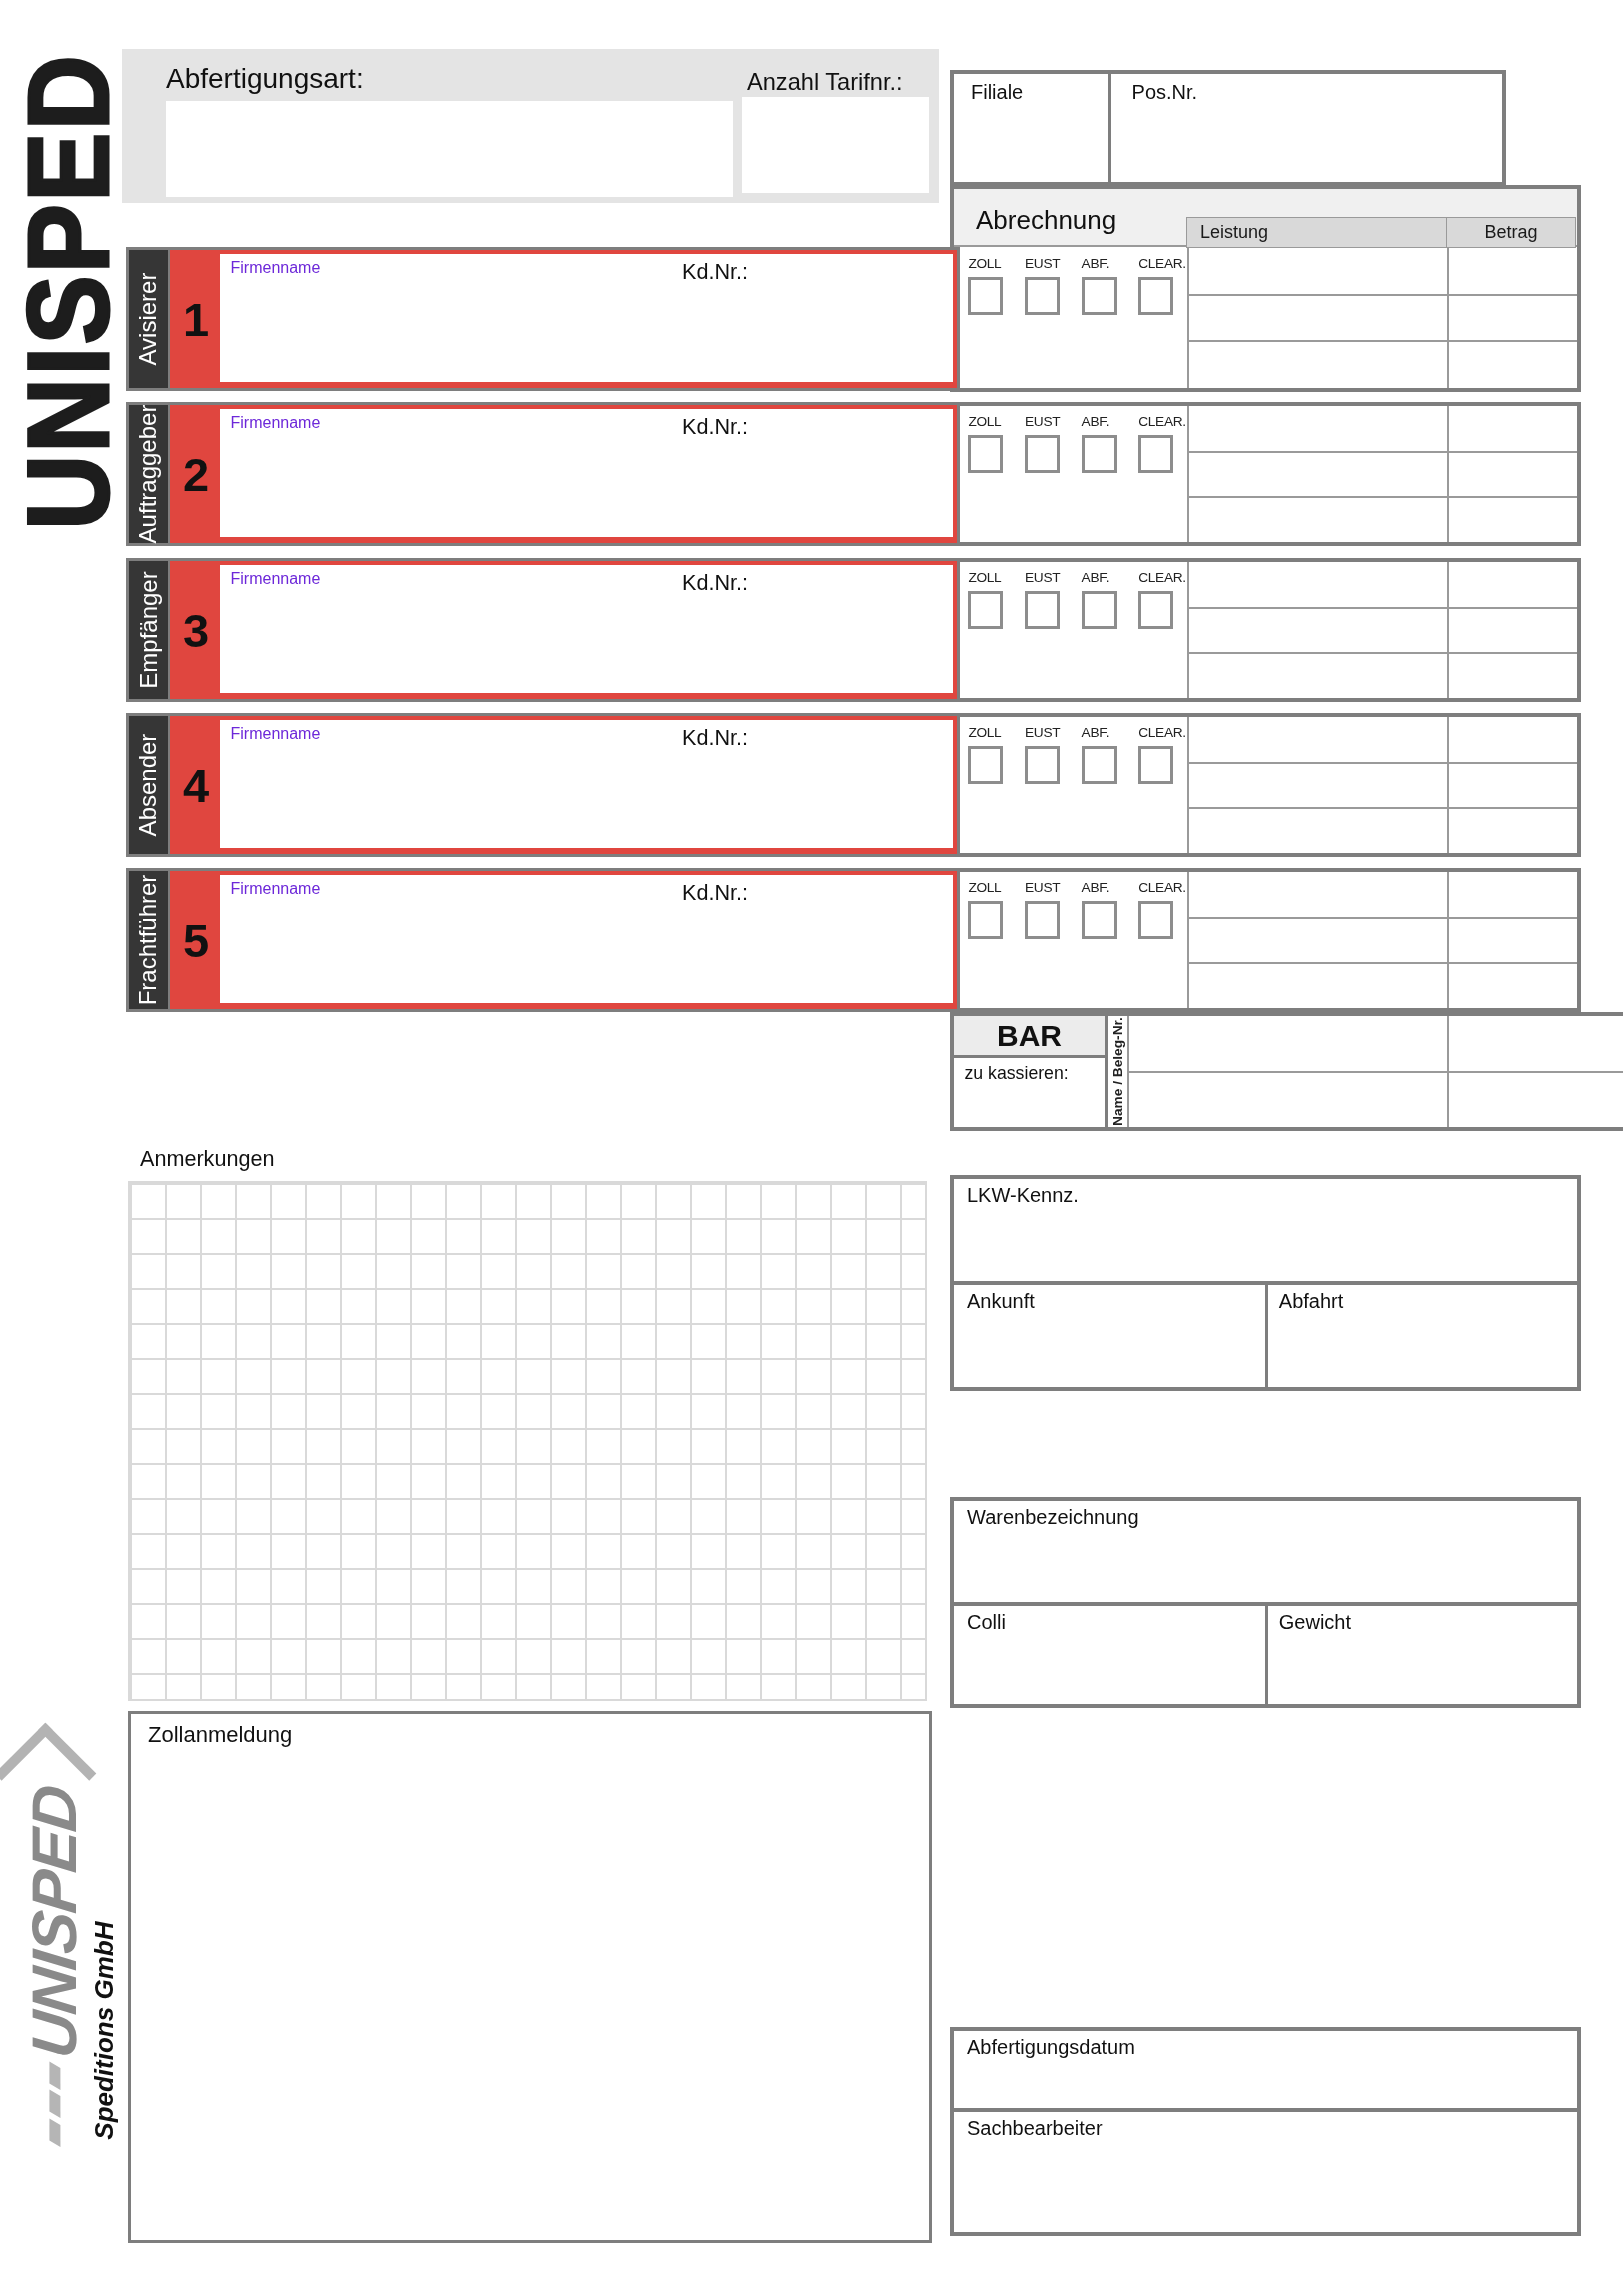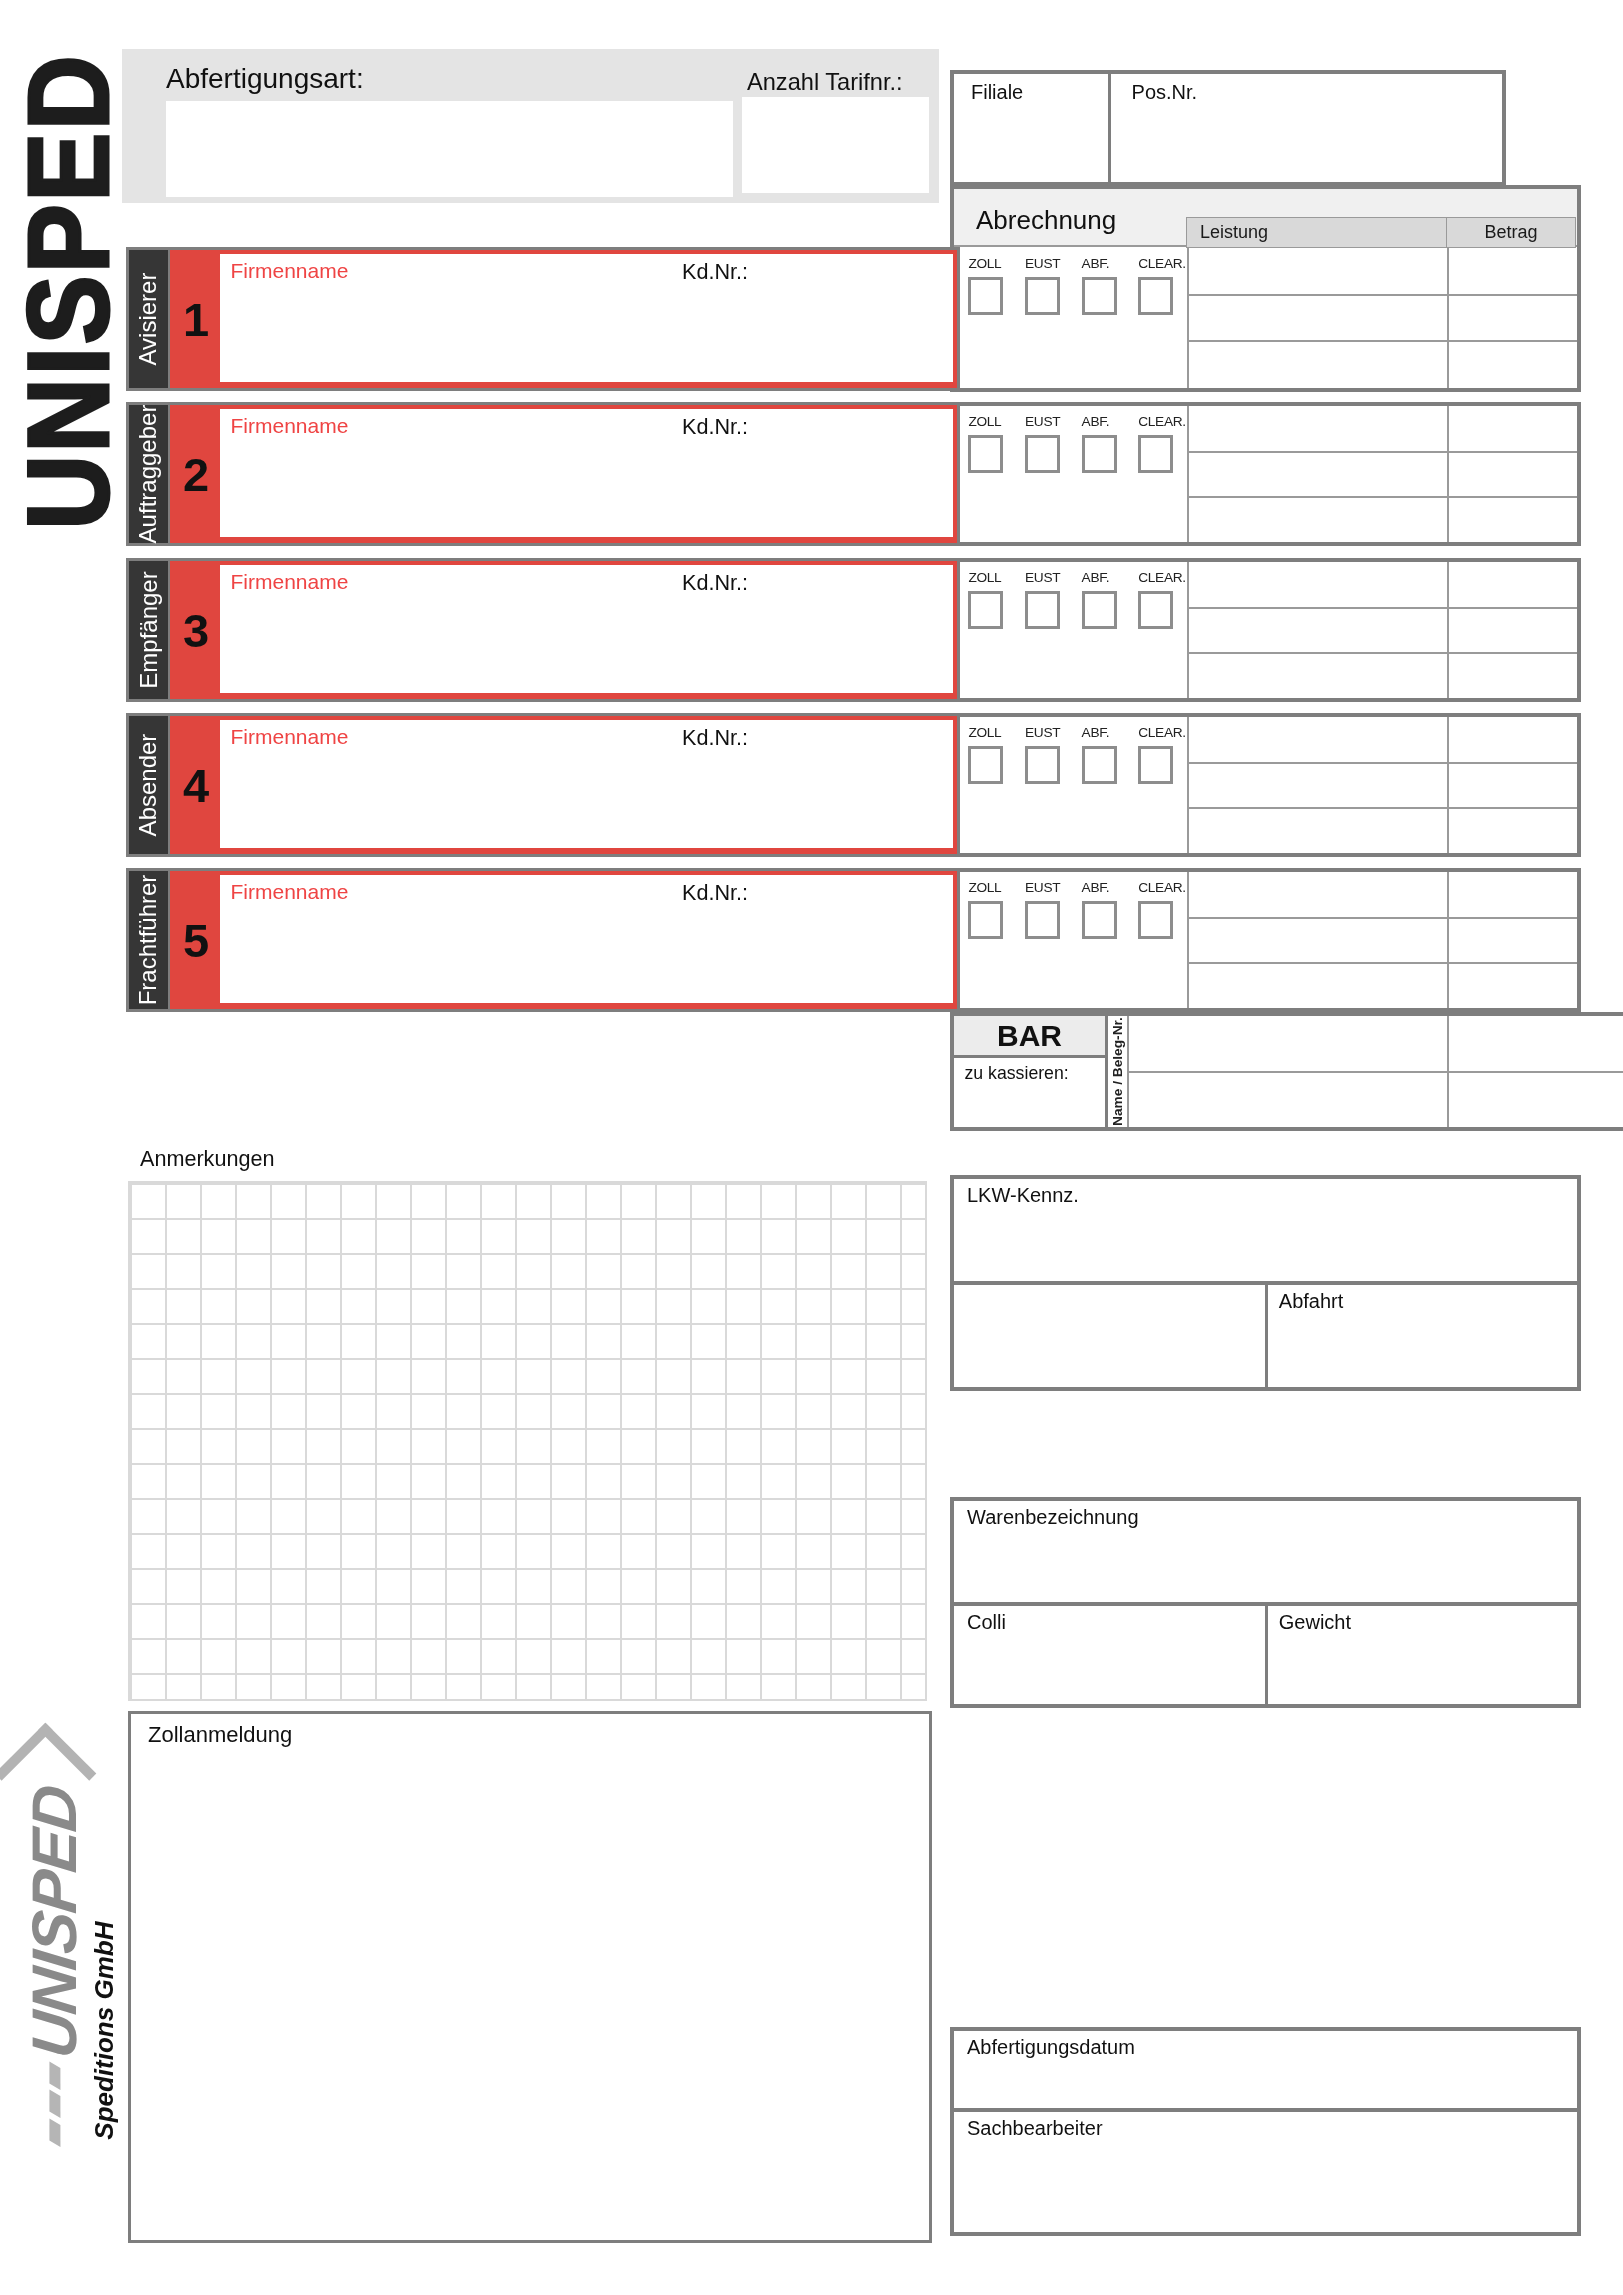--- a/index.html
+++ b/index.html
@@ -61,21 +61,21 @@
   .bar-betr{position:absolute;left:493px;top:0;bottom:0;width:2px;background:#9a9a9a;}
 
   
   .pblock{position:absolute;left:126px;width:834px;border:3.3px solid #7e7e7e;background:#e0463f;}
   .ptab{position:absolute;left:0;top:0;bottom:0;width:41px;background:#363636;
         border-right:2.6px solid #7e7e7e;display:flex;align-items:center;justify-content:center;}
   .ptab span{transform:rotate(-90deg);white-space:nowrap;color:#fff;font-size:24px;}
   .pnum{position:absolute;left:43px;top:0;bottom:0;width:48px;display:flex;
         align-items:center;justify-content:center;font-size:47px;font-weight:bold;color:#111;}
   .pwhite{position:absolute;left:91px;top:3.9px;right:3.9px;bottom:5.9px;background:#fff;}
-  .flabel{position:absolute;left:10.5px;top:5.2px;font-size:21px;color:#ef4444;}
+  .flabel{position:absolute;left:10.5px;top:5.2px;font-size:16px;color:#6d28d9;}
   .kdlabel{position:absolute;left:462px;top:5.2px;font-size:21.6px;color:#111;}
 
   
   .anmlabel{position:absolute;left:140px;top:1146px;font-size:21.6px;color:#111;}
   .grid{position:absolute;left:128px;top:1181px;width:799px;height:520px;
         border:2.6px solid #d9d9d9;background:#fff;
         background-image:
           repeating-linear-gradient(to right,#d9d9d9 0 2px,transparent 2px 35px),
           repeating-linear-gradient(to bottom,#d9d9d9 0 2px,transparent 2px 35px);}
 
@@ -334,20 +334,23 @@
 
   <div class="anmlabel">Anmerkungen</div>
   <div class="grid"></div>
 
   <div class="obox" style="left:950px;top:1175px;width:631px;height:216px;">
     <div style="position:absolute;left:0;right:0;top:0;height:102px;">
       <span class="boxlbl" style="left:13px;top:5.2px;">LKW-Kennz.</span>
     </div>
     <div class="hdiv" style="top:102px;"></div>
     <div class="vdiv" style="left:311px;top:106px;bottom:0;"></div>
+    <div style="position:absolute;left:0;top:106px;width:311px;bottom:0;">
+      <span class="boxlbl" style="left:13px;top:5.2px;">Ankunft</span>
+    </div>
     <div style="position:absolute;left:313px;top:106px;right:0;bottom:0;">
       <span class="boxlbl" style="left:11.8px;top:5.2px;">Abfahrt</span>
     </div>
   </div>
 
   <div class="obox" style="left:950px;top:1497px;width:631px;height:211px;">
     <div style="position:absolute;left:0;right:0;top:0;height:82px;">
       <span class="boxlbl" style="left:13px;top:5.2px;">Warenbezeichnung</span>
     </div>
     <div class="hdiv" style="top:101px;"></div>

